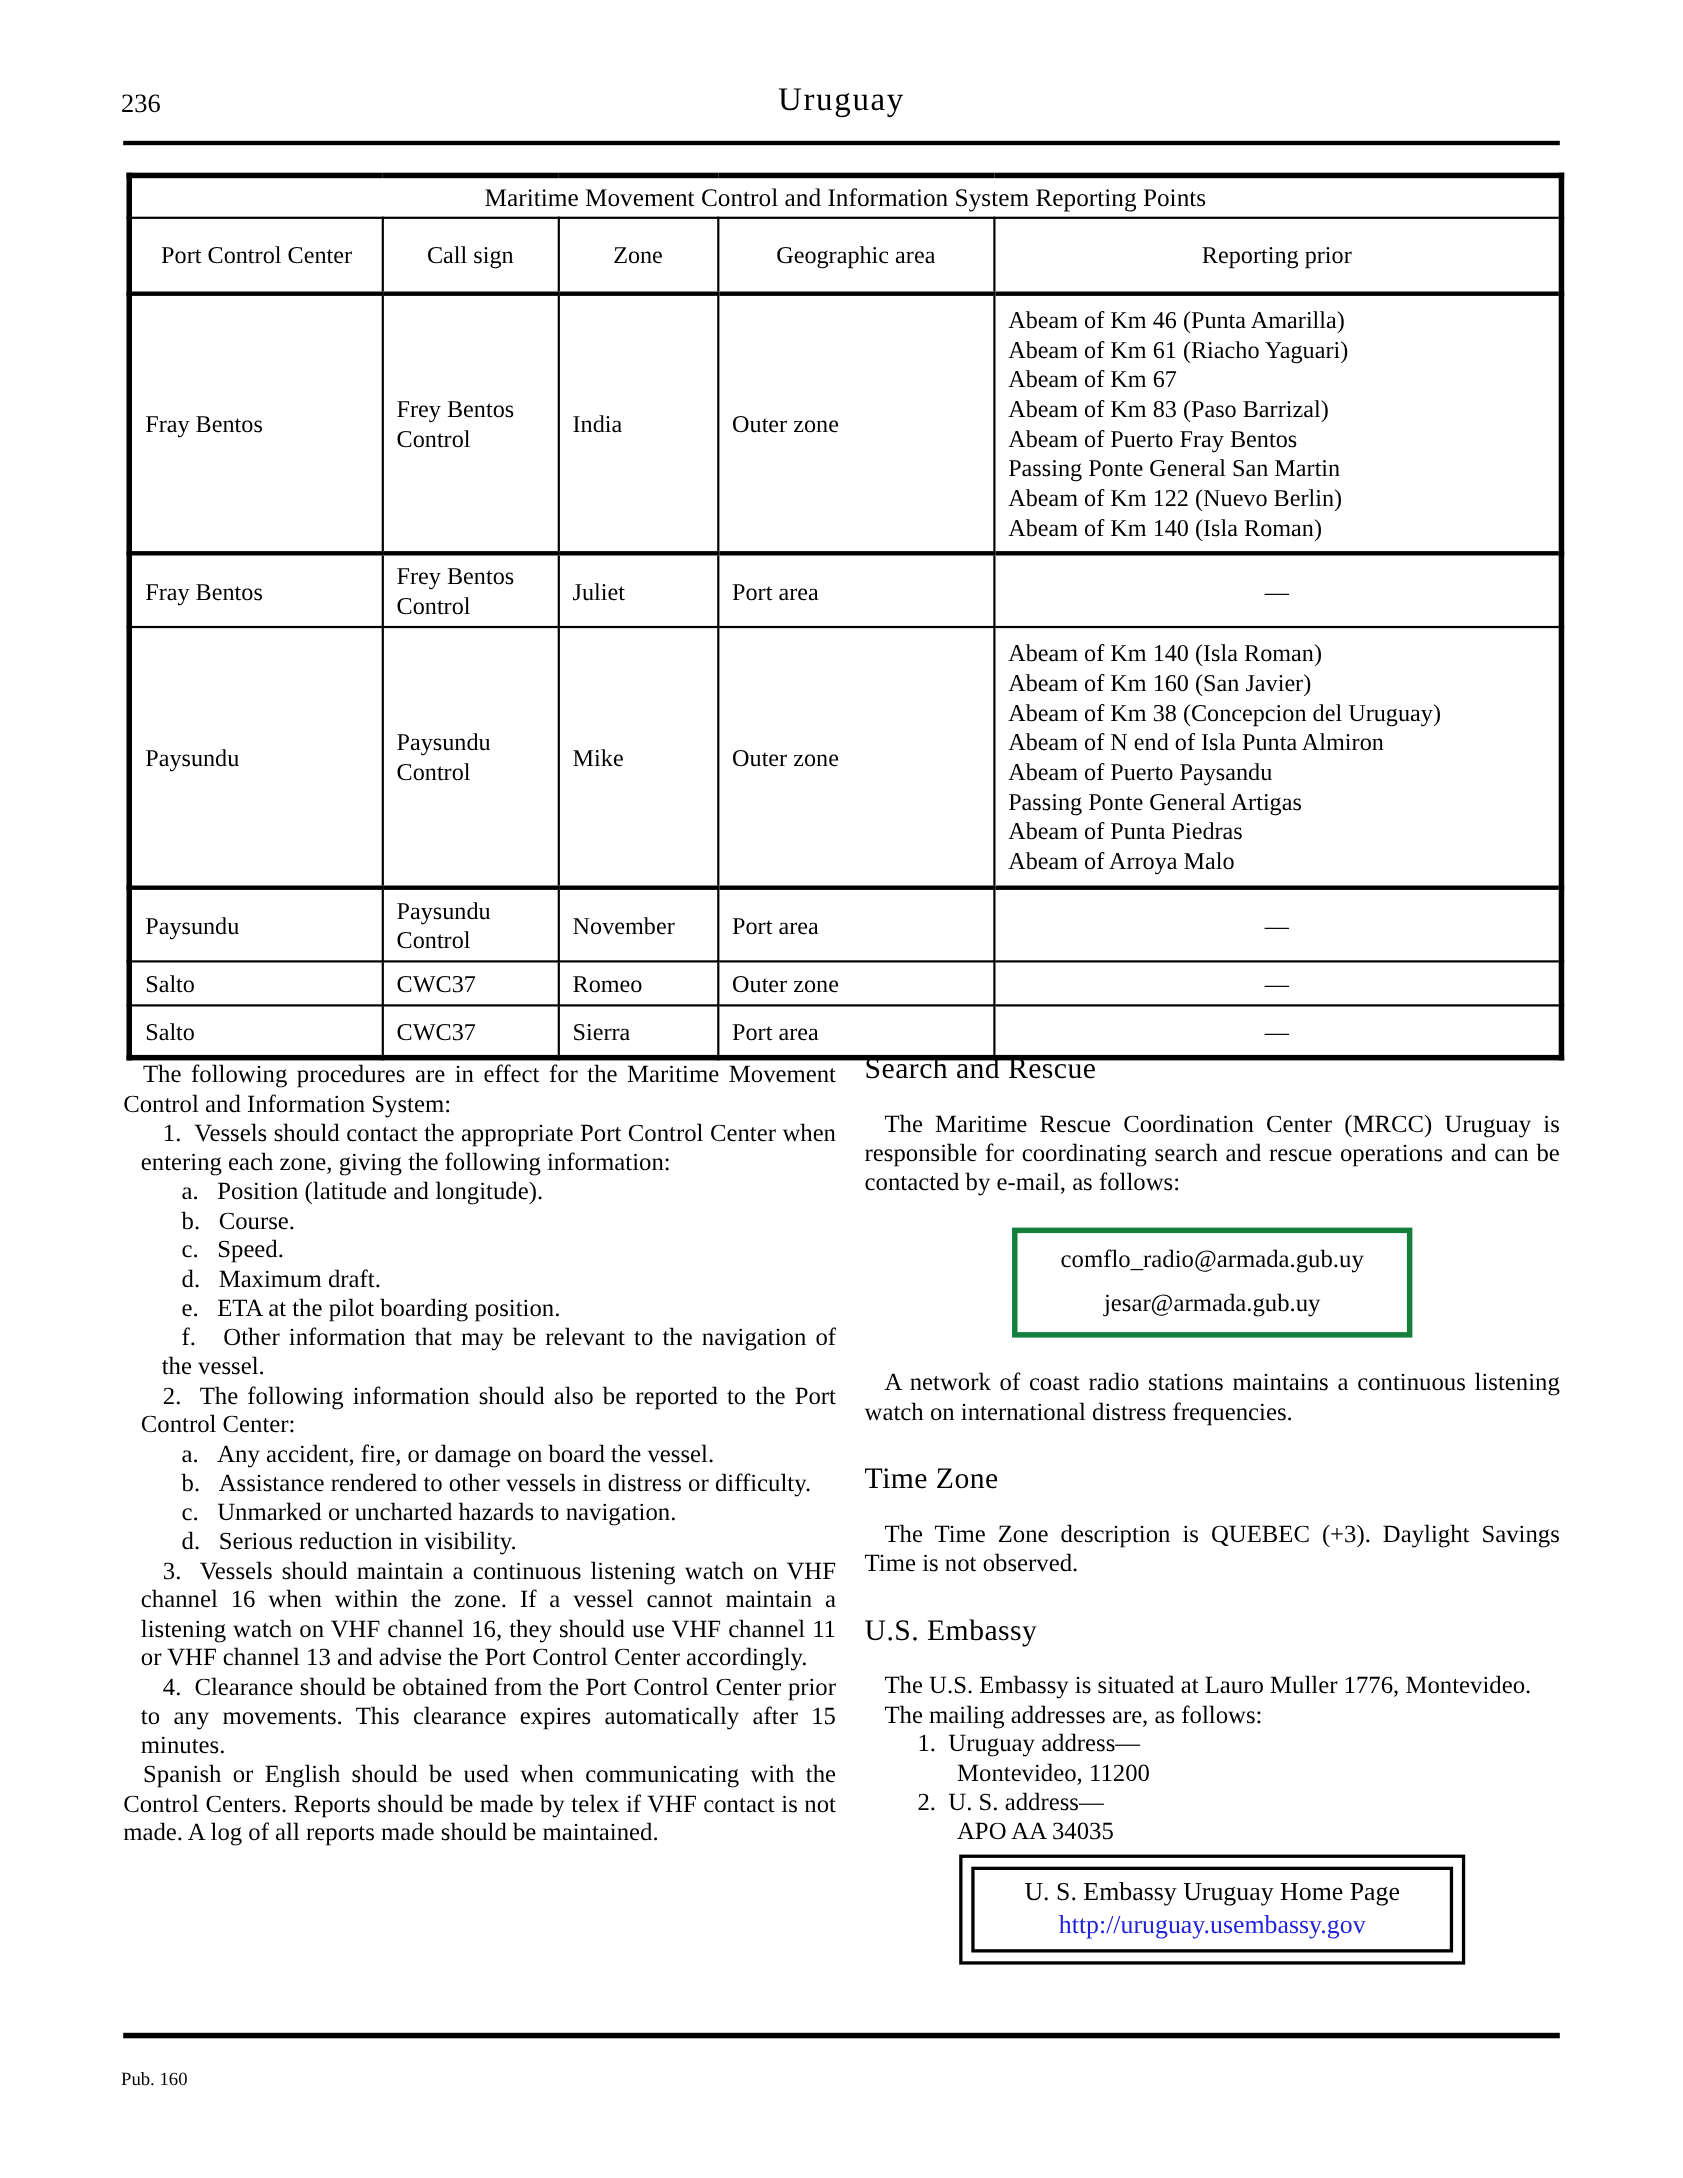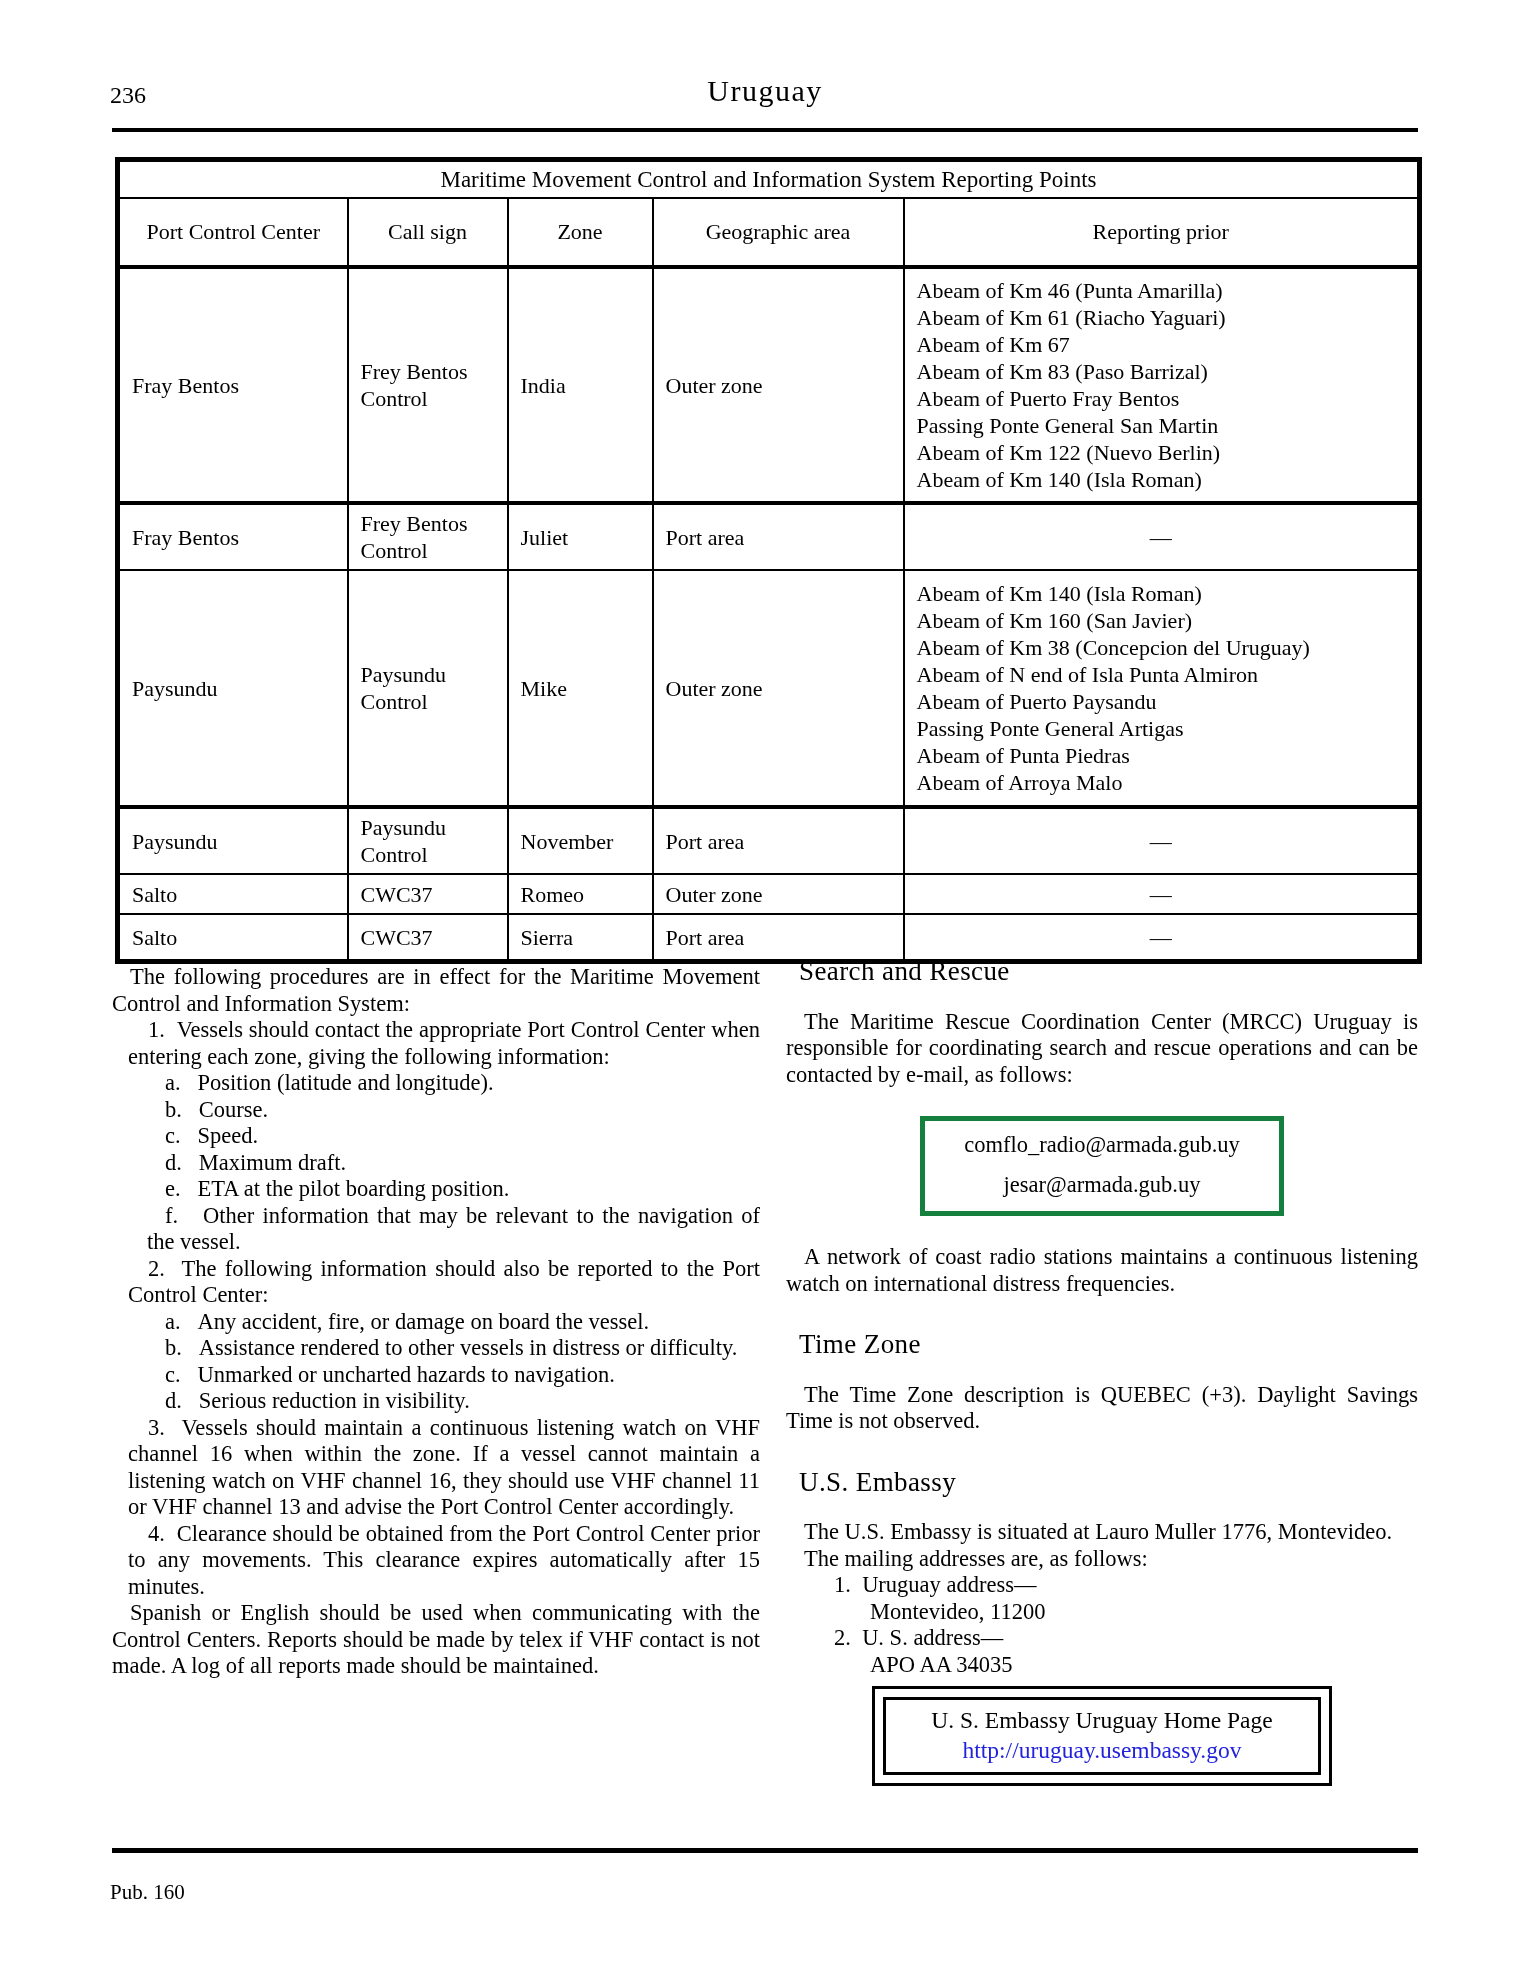--- a/index.html
+++ b/index.html
@@ -31,34 +31,34 @@
   .pts div { line-height:27px; }
 
   
   #leftcol  { left:112px; top:964px; width:648px; font-size:22.5px; line-height:26.5px; }
   #rightcol { left:786px; top:958px; width:632px; font-size:22.5px; line-height:26.5px; }
   p.ind  { margin:0; text-indent:18px; text-align:justify; }
   .num   { padding-left:16px; text-indent:20px; text-align:justify; }
   .let   { padding-left:35px; text-indent:18px; text-align:justify; }
   .closing { margin-top:13px; }
 
-  h2.sechead { font-size:27px; font-weight:normal; letter-spacing:0.4px; margin:0 0 24px 13px; }
+  h2.sechead { font-size:27px; font-weight:normal; letter-spacing:0.4px; margin:0 0 24px 0; }
   .sect { margin-top:34px; }
   .emailbox { width:354px; margin:28px auto; border:5px solid #15803d; text-align:center; padding:11px 0 13px; }
   .emailbox .eline + .eline { margin-top:13px; }
   .addr1 { padding-left:48px; }
   .addr2 { padding-left:84px; }
   .embox-outer { width:438px; margin:8px auto 0; border:3px solid #000; padding:8px; }
   .embox-inner { border:3px solid #000; text-align:center; padding:7px 0 9px; font-size:23.5px; }
   .embox-inner .bline + .bline { margin-top:3px; }
   a.weblink { text-decoration:none; }
 
   
   #frule { left:112px; top:1848px; width:1306px; height:5px; background:#000; }
-  #pub   { left:110px; top:1880px; font-size:21px; }
+  #pub   { left:110px; top:1880px; font-size:17px; }
 </style>
 </head>
 <body>
 
 <div class="abs" id="pageno">236</div>
 <div class="abs" id="ptitle">Uruguay</div>
 <div class="abs" id="hrule"></div>
 
 <div class="abs" id="tablewrap">
   <table class="rep">

